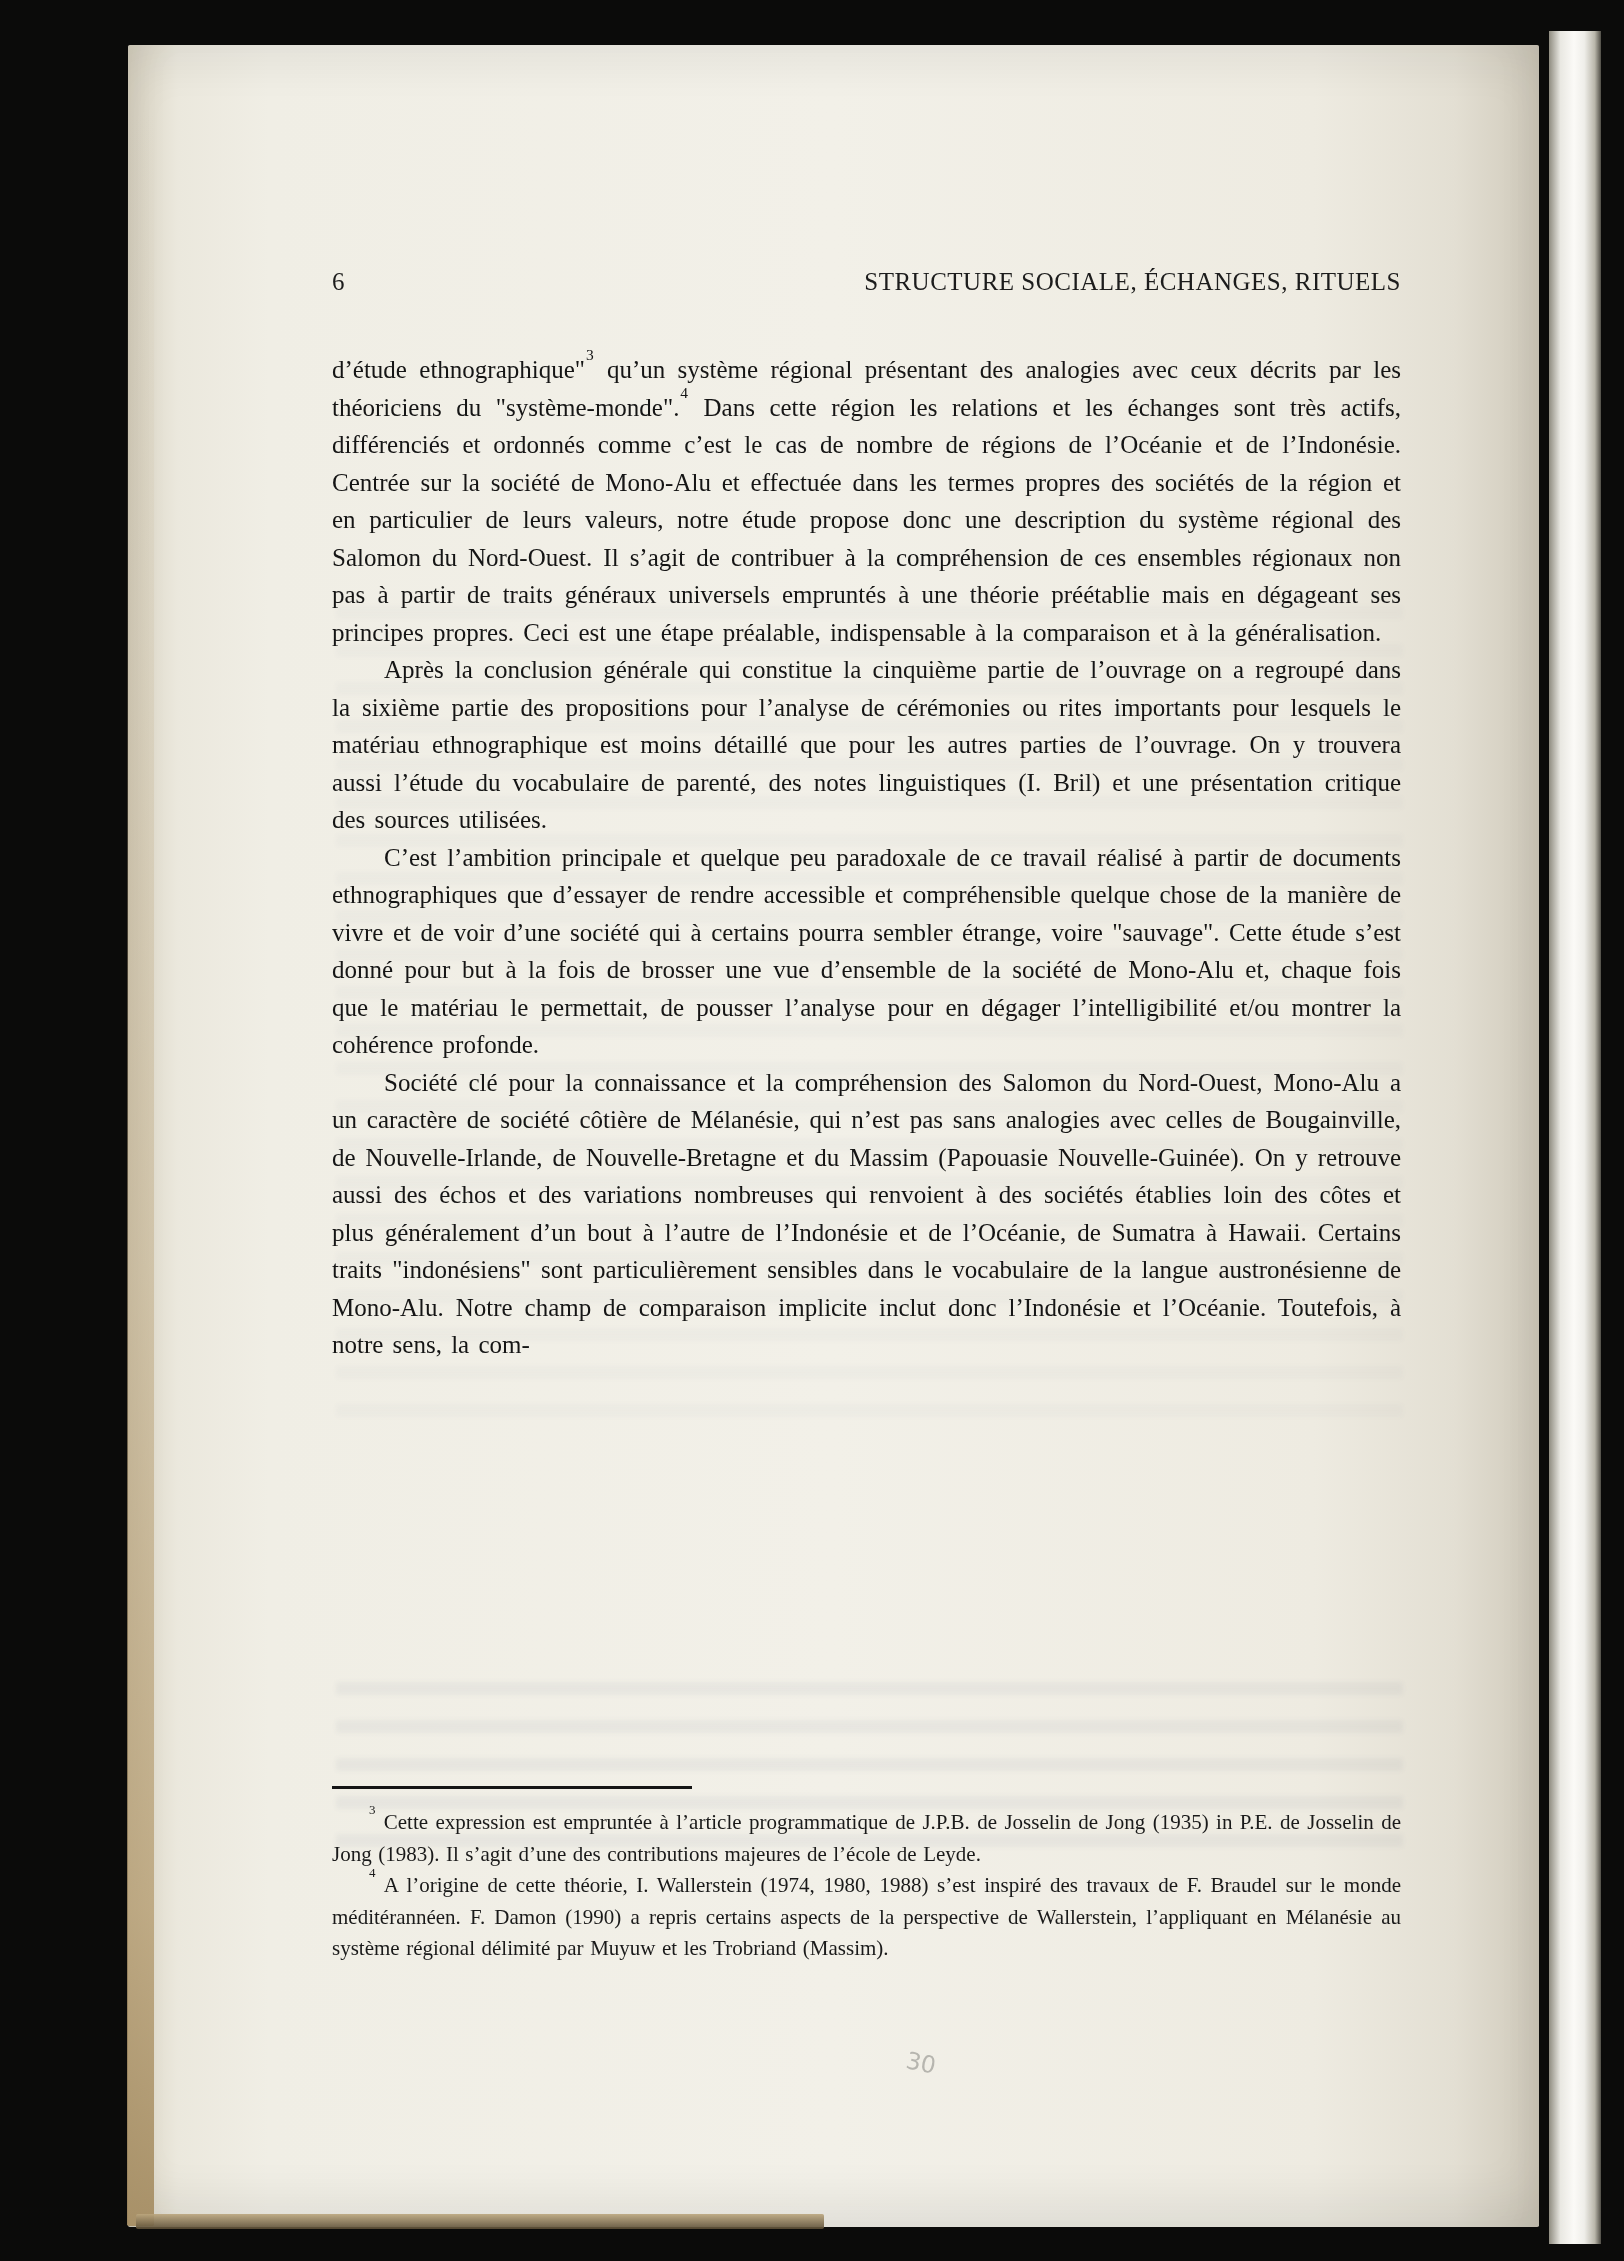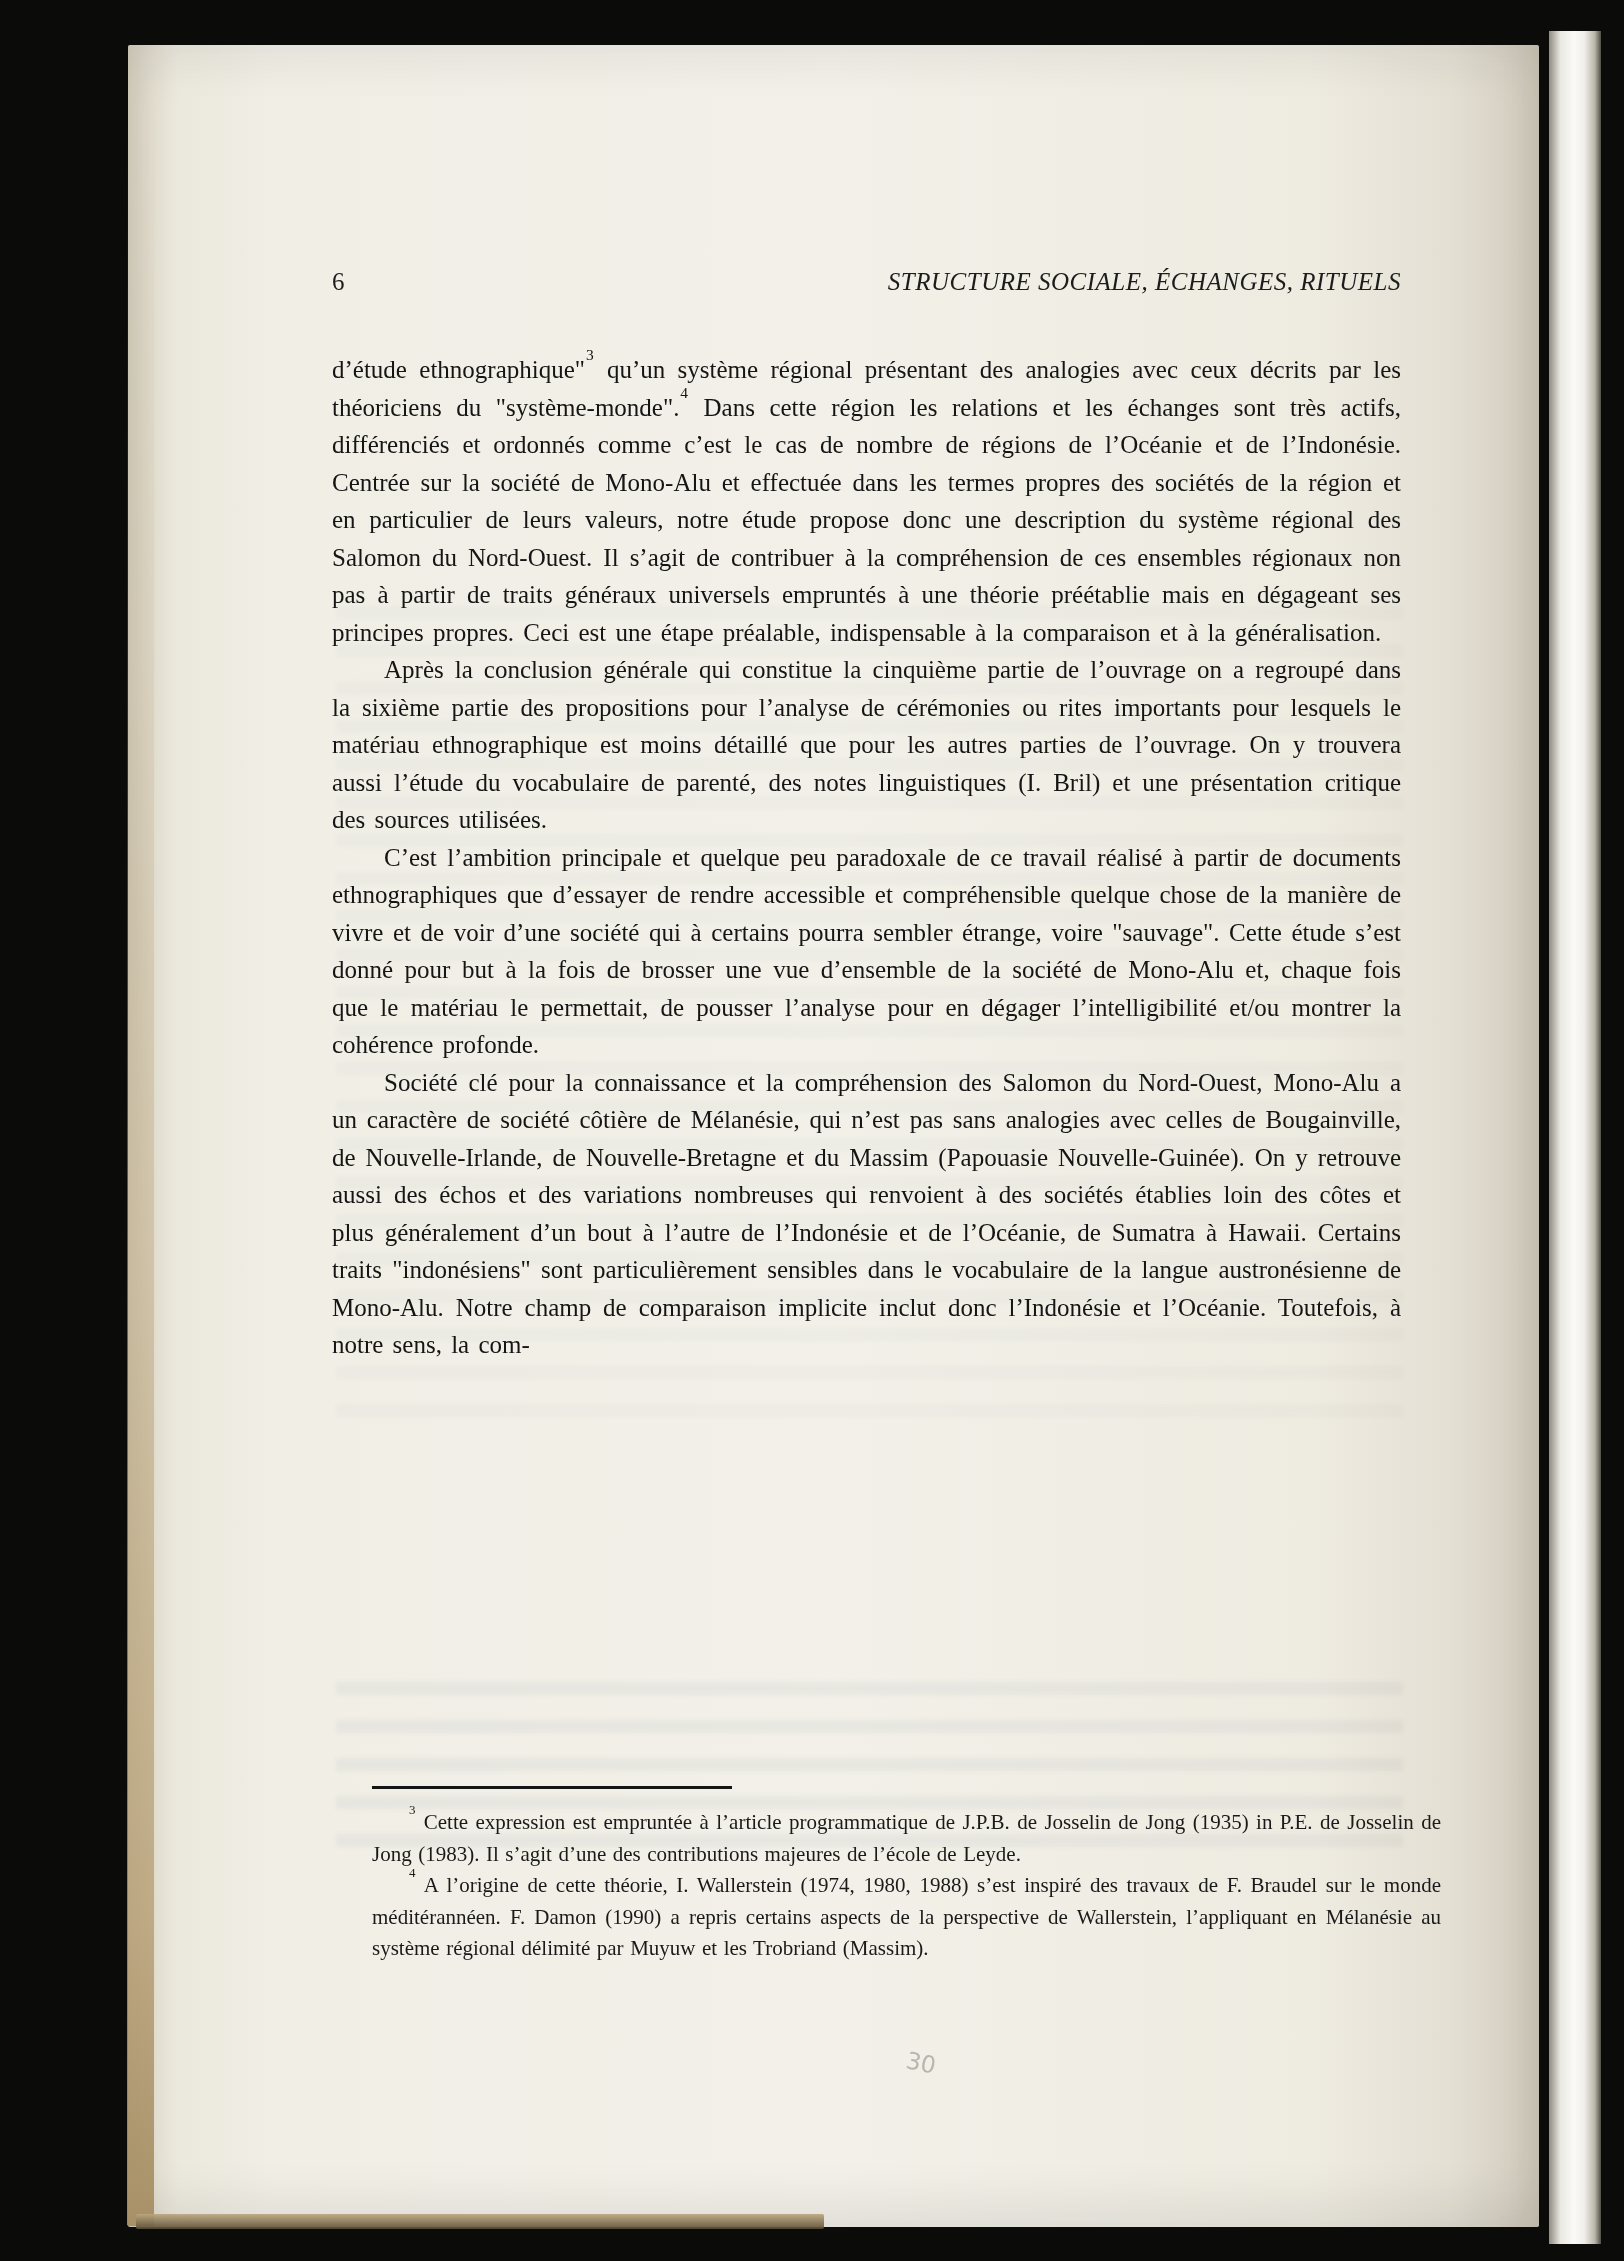--- a/index.html
+++ b/index.html
@@ -89,21 +89,20 @@
     width: 1069px;
     display: flex;
     justify-content: space-between;
     align-items: baseline;
     font-size: 25px;
     color: #1c1c1c;
     z-index: 3;
   }
   .running-header .title {
     letter-spacing: 0.5px;
-    font-style: italic;
   }
 
   .bodytext {
     position: absolute;
     left: 204px;
     top: 306px;
     width: 1069px;
     font-size: 25px;
     line-height: 1.5;
     color: #151515;
@@ -130,21 +129,20 @@
     position: absolute;
     left: 204px;
     top: 1741px;
     width: 1069px;
     font-size: 21px;
     line-height: 1.5;
     color: #1a1a1a;
     text-align: justify;
     word-spacing: 0.06em;
     z-index: 3;
-    margin-left: 40px;
   }
   .fnrule {
     width: 360px;
     height: 0;
     border-top: 3.6px solid #151515;
     margin-bottom: 18px;
   }
   .footnotes p.fn {
     margin: 0;
     text-indent: 36px;

